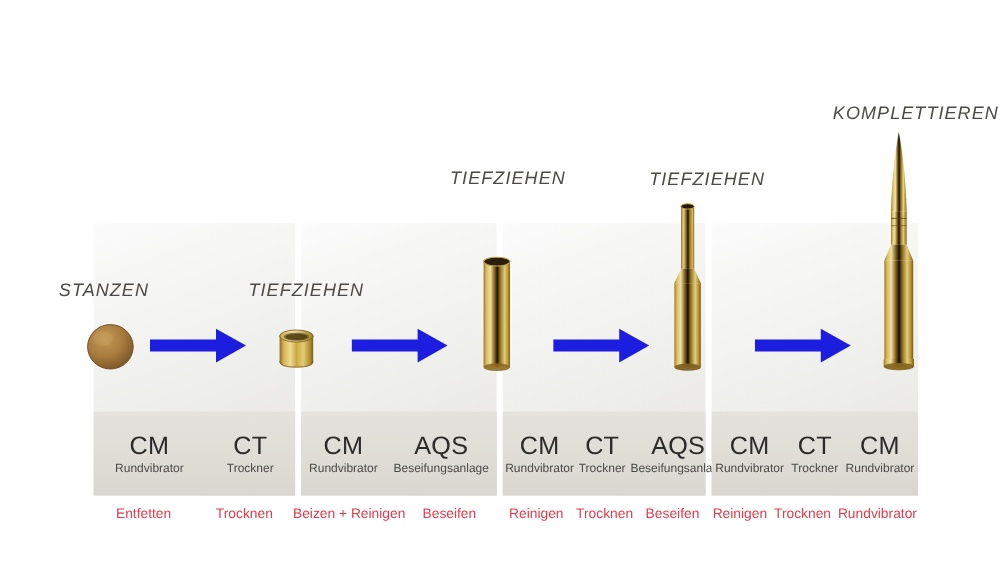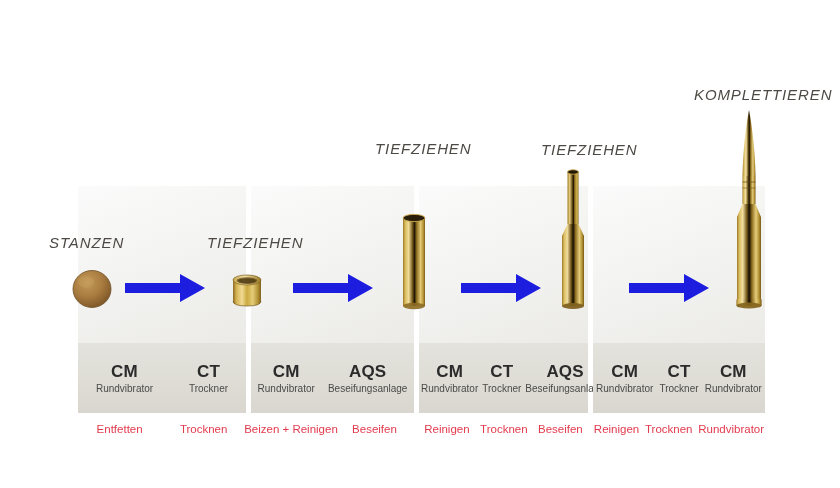--- a/index.html
+++ b/index.html
@@ -36,22 +36,22 @@
     display:flex;
     align-items:center;
     justify-content:space-around;
   }
   .cap{
     text-align:center;
     line-height:1.12;
     padding:0 2px;
   }
   .cap-code{
-    font-size:17px;
-    font-weight:bold;
+    font-size:21px;
+    font-weight:normal;
     color:#2b2b2b;
     letter-spacing:.2px;
     display:block;
     text-align:center;
   }
   .cap-sub{
     font-size:10px;
     color:#4a4a48;
     display:block;
     margin-top:2px;

